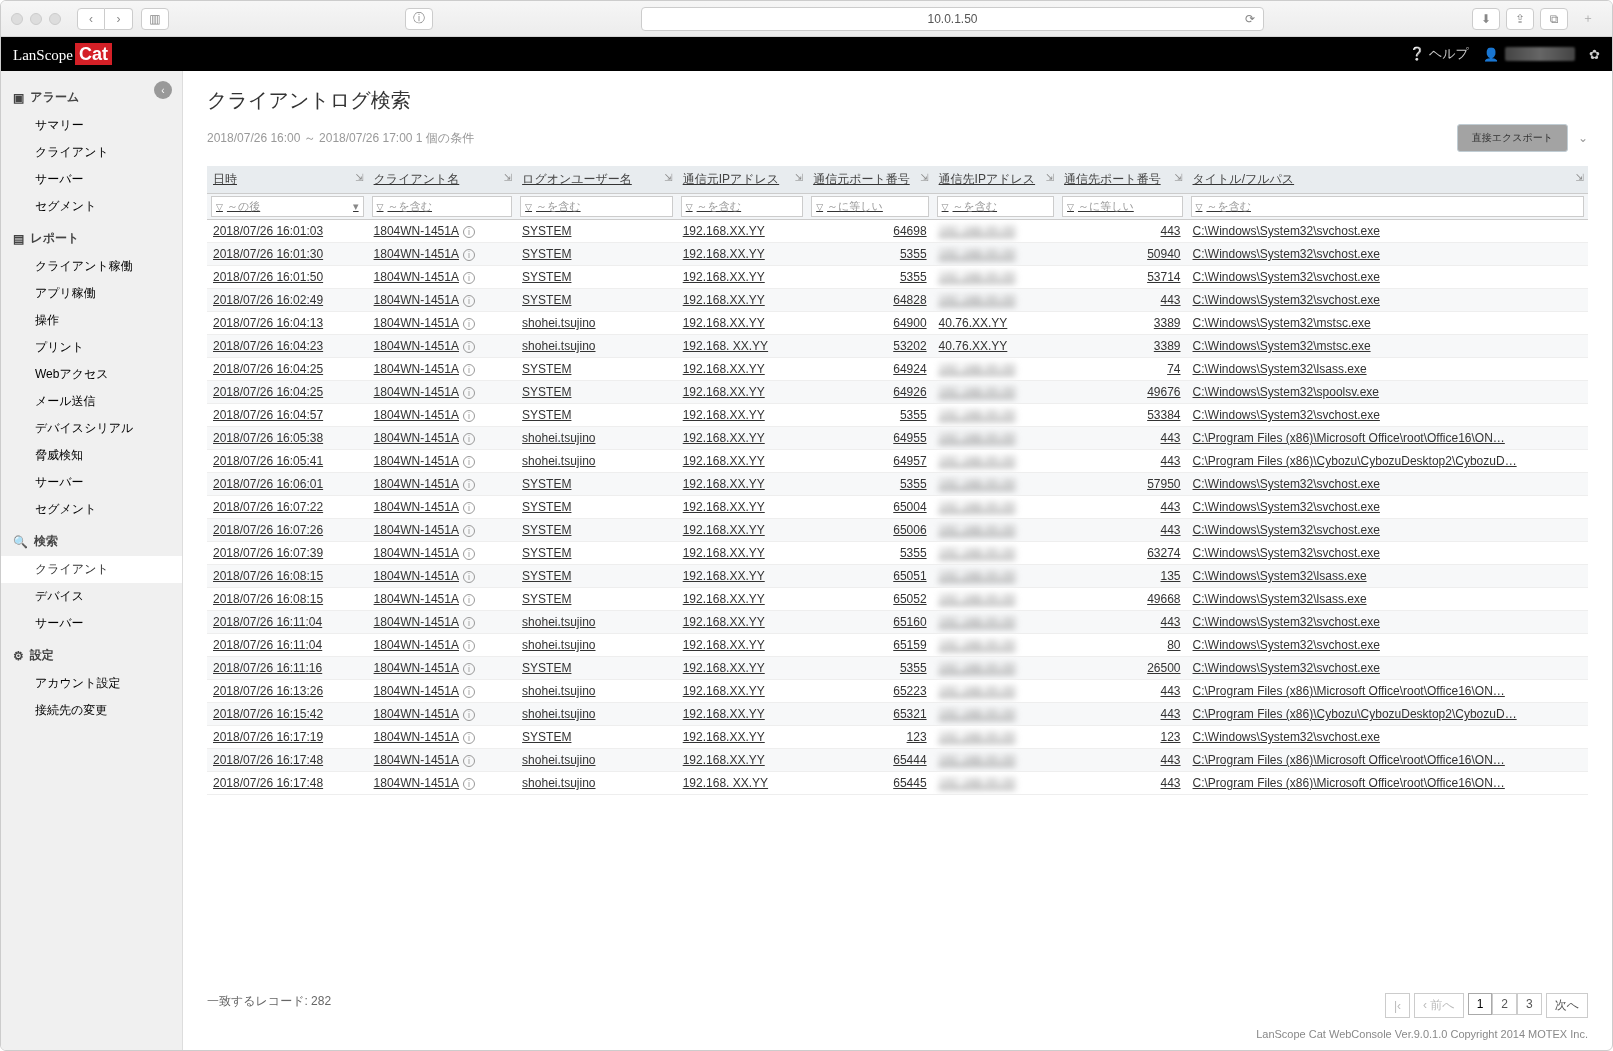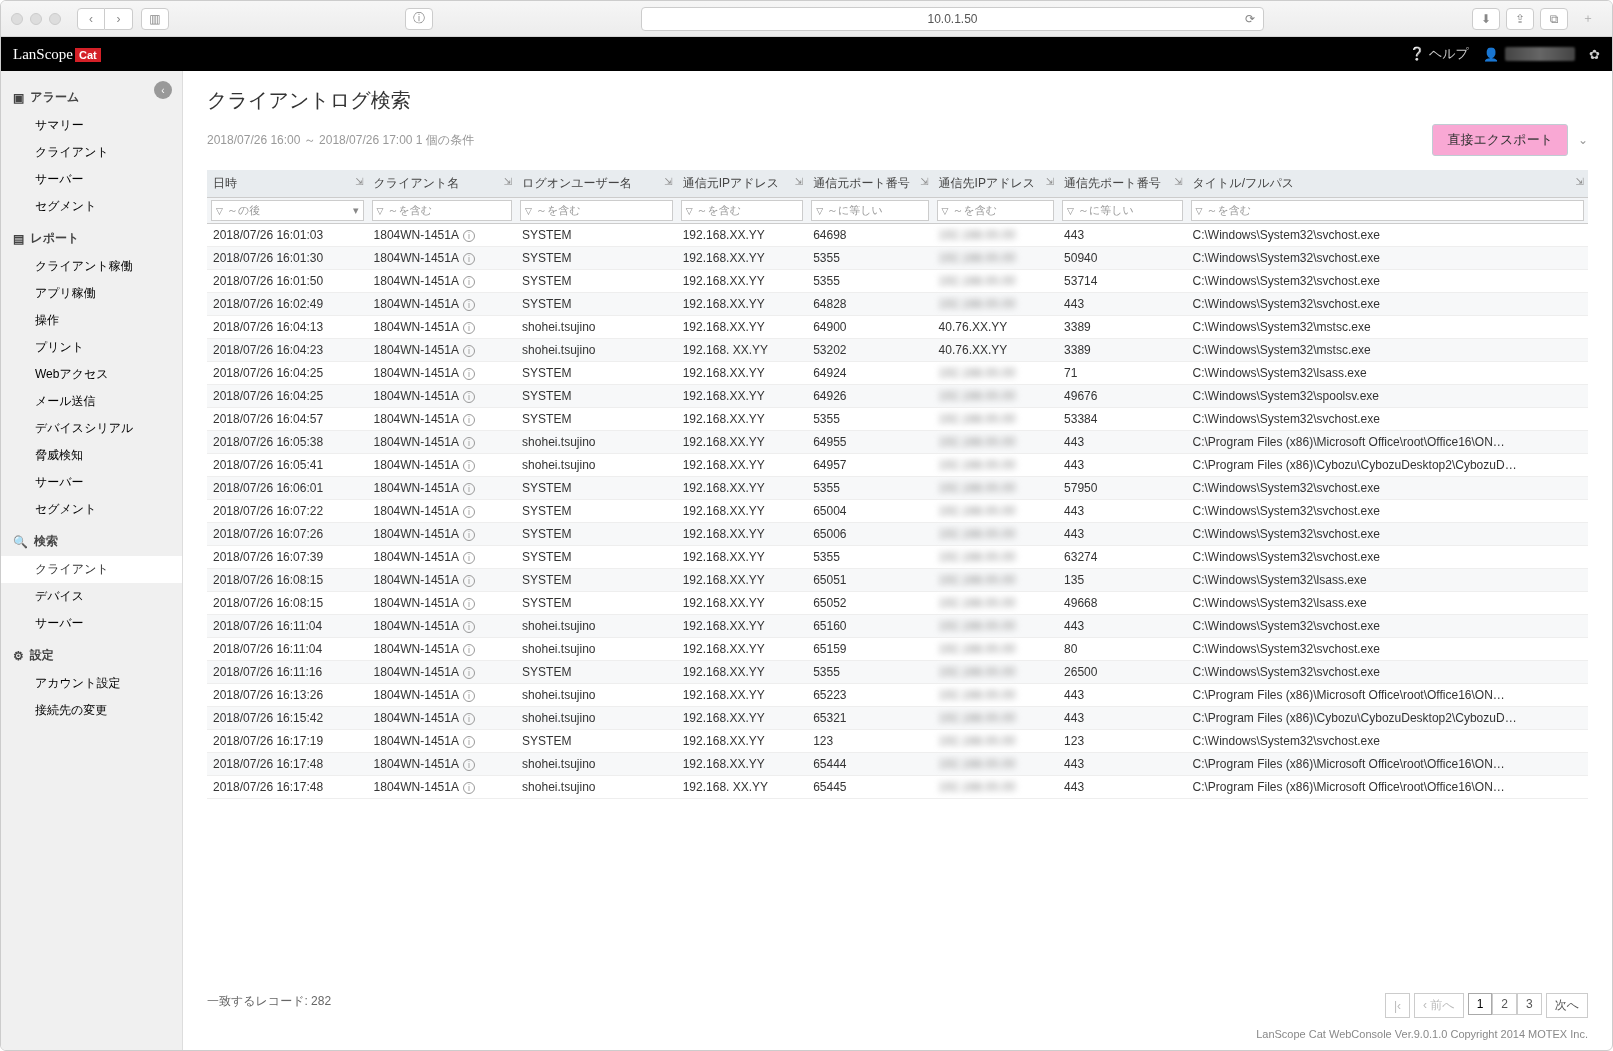--- a/index.html
+++ b/index.html
@@ -16,54 +16,54 @@
 .nav-btn:last-child { border-radius: 0 4px 4px 0; border-left: none; }
 .nav-solo { width: 28px; height: 22px; border: 1px solid #ccc; background: #fff; border-radius: 4px; display:flex;align-items:center;justify-content:center;color:#888; cursor:pointer; }
 .url-bar { flex: 1; height: 24px; border: 1px solid #ccc; border-radius: 4px; background: #fff; display: flex; align-items: center; padding: 0 10px; color: #666; position: relative; margin: 0 200px; }
 .url-center { position:absolute; left:0; right:0; text-align:center; color:#555; }
 .url-reload { position:absolute; right:8px; color:#888; }
 .chrome-right { display:flex; gap:6px; }
 
 
 .app-bar { height: 34px; background: #000; display: flex; align-items: center; padding: 0 12px; color: #fff; }
 .logo { font-size: 15px; font-family: Georgia, serif; }
-.logo .cat { background: #d42027; padding: 1px 4px; margin-left: 2px; font-weight: bold; font-family: sans-serif; font-size: 11px; margin-top: 9px; }
+.logo .cat { background: #d42027; padding: 1px 4px; margin-left: 2px; font-weight: bold; font-family: sans-serif; font-size: 18px; margin-top: 9px; }
 .app-bar-right { margin-left: auto; display: flex; align-items: center; gap: 14px; color: #ccc; font-size: 13px; }
 .user-blur { width: 70px; height: 14px; background: linear-gradient(90deg,#444,#666,#444); filter: blur(1px); border-radius: 2px; }
 
 
 .main { flex: 1; display: flex; overflow: hidden; }
 .sidebar { width: 182px; background: #f0f0f0; border-right: 1px solid #ddd; position: relative; padding-top: 8px; }
 .collapse-btn { position: absolute; top: 10px; right: 10px; width: 18px; height: 18px; border-radius: 50%; background: #999; color: #fff; display:flex; align-items:center; justify-content:center; font-size:10px; cursor:pointer; }
 .nav-group { margin-top: 4px; }
 .nav-header { display: flex; align-items: center; gap: 6px; padding: 6px 12px; color: #444; font-weight: bold; cursor: pointer; }
 .nav-item { padding: 5px 12px 5px 34px; color: #000000; cursor: pointer; }
 .nav-item.active { background: #fff; color: #333; }
 
 
 .content { flex: 1; display: flex; flex-direction: column; overflow: hidden; }
 .content-header { padding: 16px 24px 10px; display: flex; align-items: center; }
 .page-title { font-size: 20px; color: #333; font-weight: normal; }
 .filter-row { padding: 0 24px 14px; display: flex; align-items: center; color: #999; }
-.export-btn { margin-left: auto; background: #f9a8d4; border: 1px solid #c0ccd3; padding: 6px 14px; border-radius: 3px; cursor: pointer; color: #333; font-size: 13px; }
+.export-btn { margin-left: auto; background: #a3a3a3; border: 1px solid #c0ccd3; padding: 6px 14px; border-radius: 3px; cursor: pointer; color: #333; font-size: 10px; }
 .chevd { margin-left: 10px; color: #999; cursor: pointer; }
 .page-size-row { padding: 0 24px 6px; text-align: right; color: #555; }
 .page-size-row select { border: 1px solid #ccc; padding: 1px 2px; }
 
 
-.table-wrap { flex: 1; overflow: auto; padding: 0 24px; }
+.table-wrap { flex: 1; overflow: auto; padding: 0 24px; text-decoration: underline; }
 table { width: 100%; border-collapse: collapse; font-size: 12px; table-layout: fixed; }
 thead th { background: #e8ecef; text-align: left; padding: 5px 6px; border-bottom: 1px solid #ccc; color: #444; font-weight: normal; position: relative; white-space: nowrap; overflow: hidden; }
 .pin { position: absolute; right: 4px; top: 6px; color: #888; font-size: 10px; }
 .filter-cell { background: #f3f5f7; padding: 2px 4px; }
 .filter-cell .fbox { border: 1px solid #ccc; background: #fff; padding: 2px 4px; color: #999; display: flex; align-items: center; gap: 4px; font-size: 11px; white-space: nowrap; overflow: hidden; }
 .filter-cell .funnel { font-size: 9px; color: #888; }
 tbody td { padding: 4px 6px; border-bottom: 1px solid #eee; white-space: nowrap; overflow: hidden; text-overflow: ellipsis; }
 tbody tr:nth-child(even) td { background: #f7f8f9; }
-.num { }
+.num { text-align: right; }
 .info-icon { display: inline-block; width: 12px; height: 12px; border: 1px solid #999; border-radius: 50%; color: #999; font-size: 9px; line-height: 11px; text-align: center; margin-left: 4px; }
 .blur { filter: blur(3px); color: #888; }
 
 
 .table-footer { padding: 8px 24px 4px; display: flex; align-items: flex-start; color: #666; }
 .pager { margin-left: auto; display: flex; gap: 4px; }
 .pager button { border: 1px solid #ccc; background: #fff; padding: 3px 8px; cursor: pointer; color: #555; font-size: 12px; }
 .pager button.active { background: #fff; border-color: #aaa; color: #000; }
 .pager button:disabled { color: #bbb; cursor: default; }
 .copyright { text-align: right; padding: 6px 24px 10px; color: #888; font-size: 11px; }
@@ -306,21 +306,21 @@
                 <td class="num">3389</td>
                 <td>C:\Windows\System32\mstsc.exe</td>
               </tr>
               <tr>
                 <td>2018/07/26 16:04:25</td>
                 <td><span>1804WN-1451A</span><span class="info-icon">i</span></td>
                 <td>SYSTEM</td>
                 <td>192.168.XX.YY</td>
                 <td class="num">64924</td>
                 <td><span class="blur">192.168.00.00</span></td>
-                <td class="num">71</td>
+                <td class="num">74</td>
                 <td>C:\Windows\System32\lsass.exe</td>
               </tr>
               <tr>
                 <td>2018/07/26 16:04:25</td>
                 <td><span>1804WN-1451A</span><span class="info-icon">i</span></td>
                 <td>SYSTEM</td>
                 <td>192.168.XX.YY</td>
                 <td class="num">64926</td>
                 <td><span class="blur">192.168.00.00</span></td>
                 <td class="num">49676</td>

